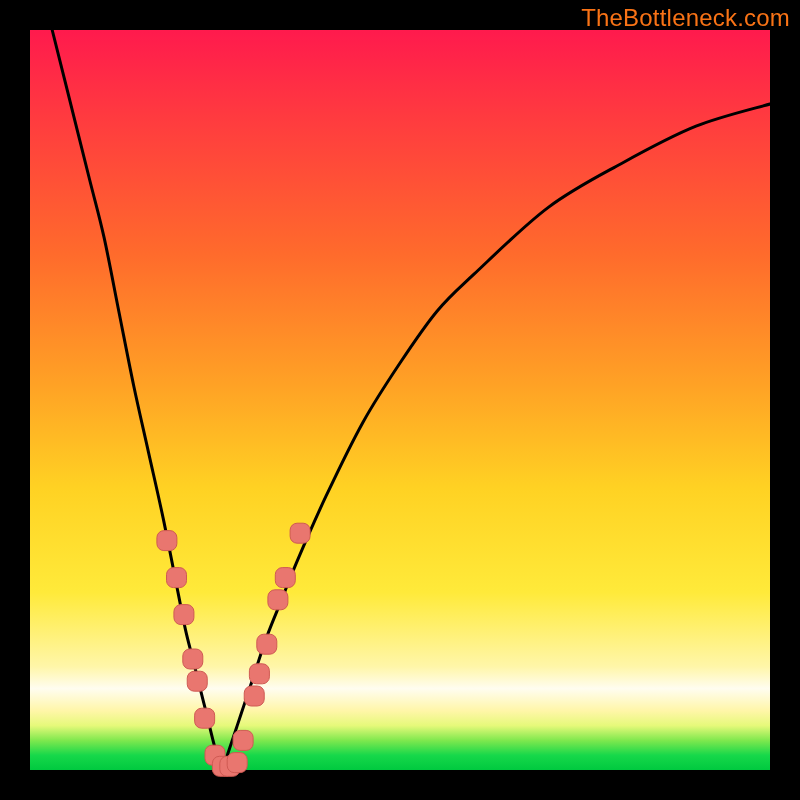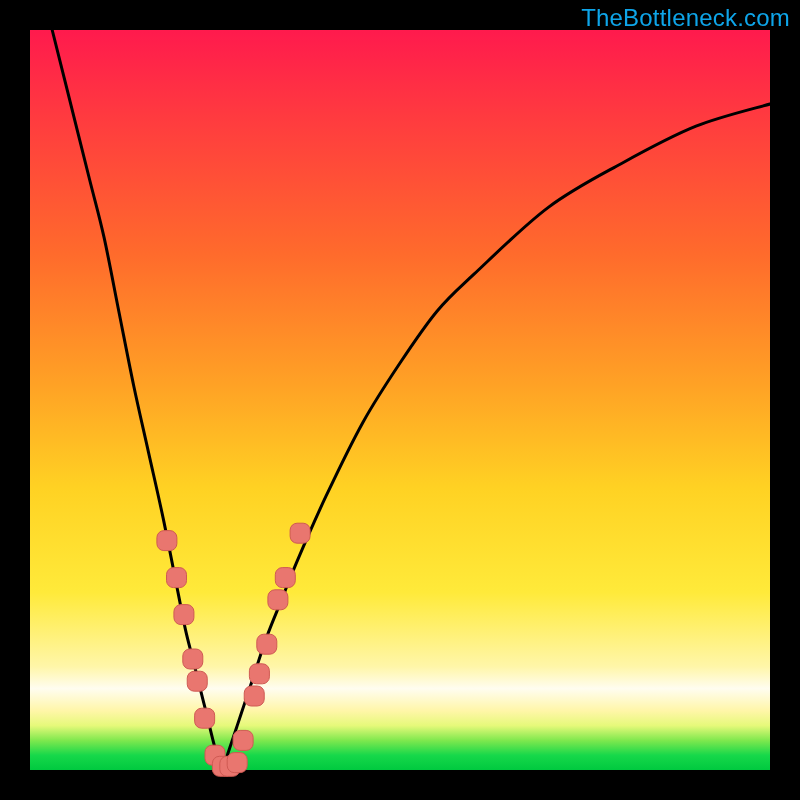--- a/index.html
+++ b/index.html
@@ -47,21 +47,21 @@
     height: 800px;
     pointer-events: none;
   }
   .watermark {
     position: absolute;
     top: 4px;
     right: 10px;
     font-family: Arial, Helvetica, sans-serif;
     font-size: 24px;
     font-weight: 400;
-    color: #0ea5e9;
+    color: #f97316;
     letter-spacing: 0.2px;
   }
 </style>
 </head>
 <body>
 
 <div class="chart-wrap">
   <div class="plot-area"></div>
 
   <svg class="overlay" viewBox="0 0 800 800">

